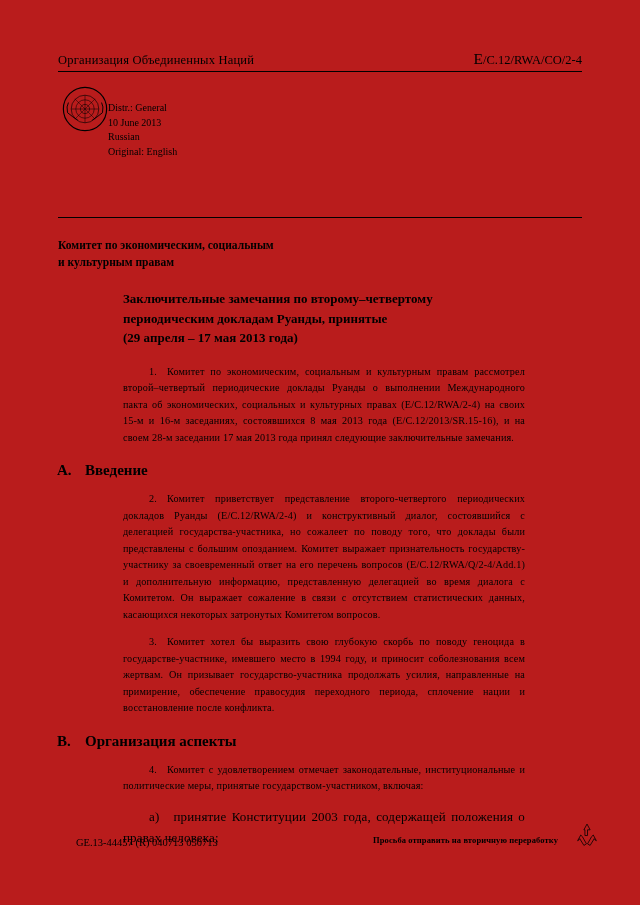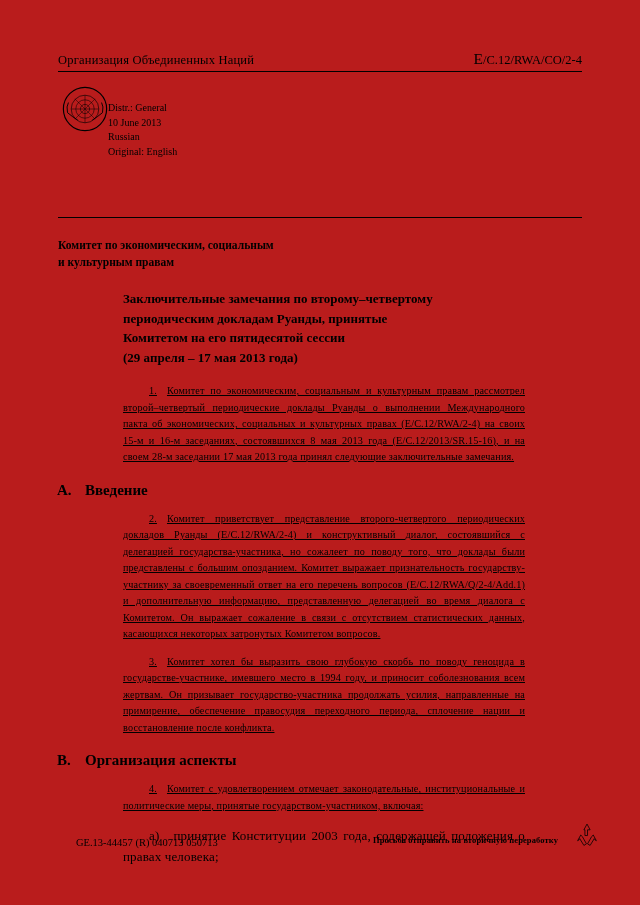--- a/index.html
+++ b/index.html
@@ -104,21 +104,20 @@
     line-height: 1.5;
     margin-bottom: 16px;
   }
   p.para {
     font-size: 10.2px;
     line-height: 1.62;
     text-align: justify;
     margin: 0 0 11px 0;
     text-indent: 26px;
     letter-spacing: 0.15px;
-    text-decoration: underline;
   }
   p.para .num {
     padding-right: 10px;
   }
   .section-head {
     position: relative;
     font-size: 15px;
     font-weight: bold;
     margin: 16px 0 12px -66px;
     width: 468px;
@@ -209,21 +208,20 @@
   <div class="committee">
     <div>Комитет по экономическим, социальным</div>
     <div>и культурным правам</div>
   </div>
 
   <div class="body-col">
 
     <div class="title">
       <div>Заключительные замечания по второму–четвертому</div>
       <div>периодическим докладам Руанды, принятые</div>
-      <div>Комитетом на его пятидесятой сессии</div>
       <div>(29 апреля – 17 мая 2013 года)</div>
     </div>
 
     <p class="para"><span class="num">1.</span><span>Комитет по экономическим, социальным и культурным правам рассмотрел второй–четвертый периодические доклады Руанды о выполнении Международного пакта об экономических, социальных и культурных правах (E/C.12/RWA/2-4) на своих 15-м и 16-м заседаниях, состоявшихся 8 мая 2013 года (E/C.12/2013/SR.15-16), и на своем 28-м заседании 17 мая 2013 года принял следующие заключительные замечания.</span></p>
 
     <div class="section-head"><span class="letter">A.</span><span>Введение</span></div>
 
     <p class="para"><span class="num">2.</span><span>Комитет приветствует представление второго-четвертого периодических докладов Руанды (E/C.12/RWA/2-4) и конструктивный диалог, состоявшийся с делегацией государства-участника, но сожалеет по поводу того, что доклады были представлены с большим опозданием. Комитет выражает признательность государству-участнику за своевременный ответ на его перечень вопросов (E/C.12/RWA/Q/2-4/Add.1) и дополнительную информацию, представленную делегацией во время диалога с Комитетом. Он выражает сожаление в связи с отсутствием статистических данных, касающихся некоторых затронутых Комитетом вопросов.</span></p>
 
     <p class="para"><span class="num">3.</span><span>Комитет хотел бы выразить свою глубокую скорбь по поводу геноцида в государстве-участнике, имевшего место в 1994 году, и приносит соболезнования всем жертвам. Он призывает государство-участника продолжать усилия, направленные на примирение, обеспечение правосудия переходного периода, сплочение нации и восстановление после конфликта.</span></p>

